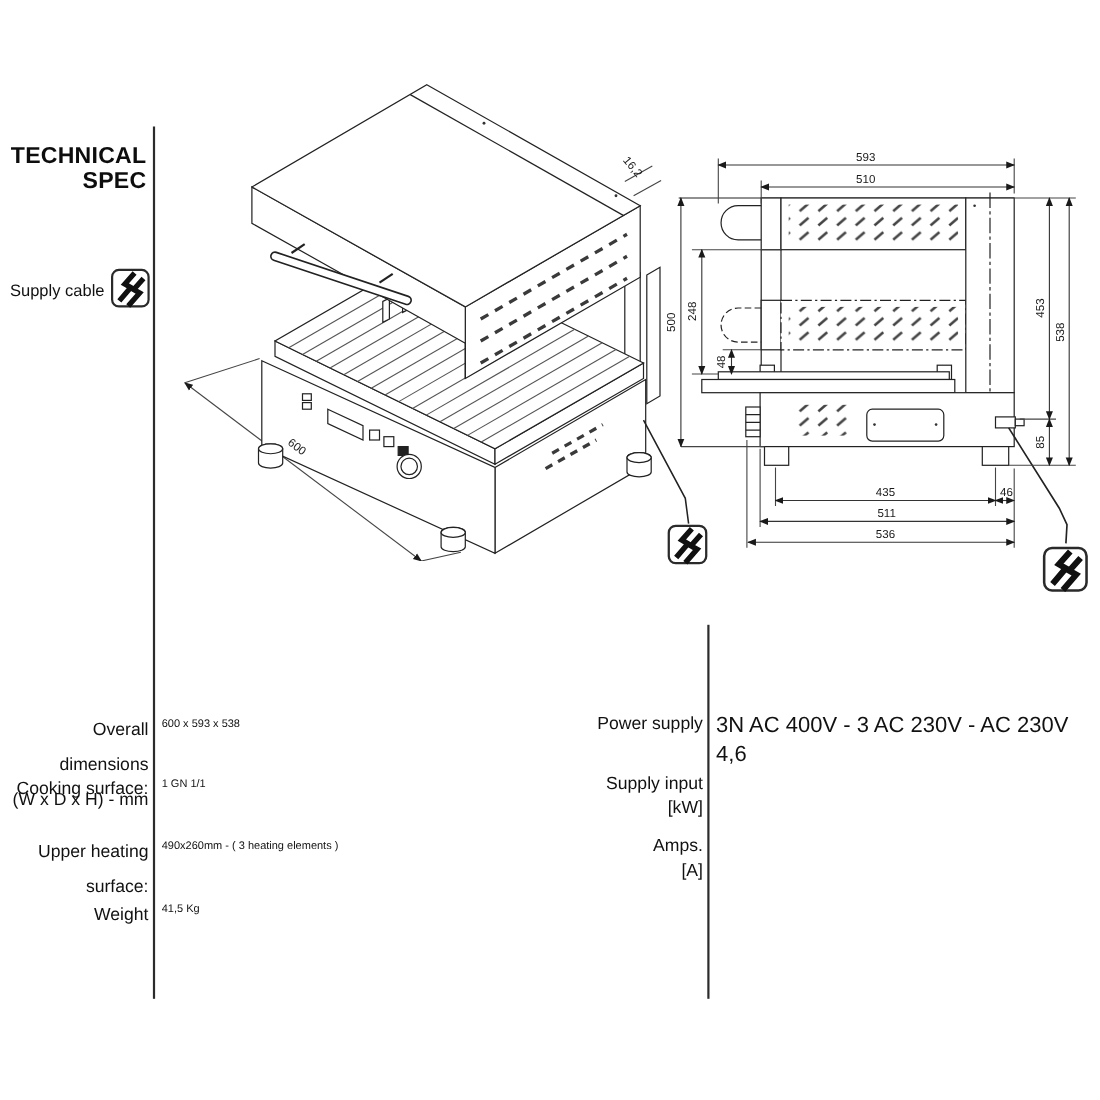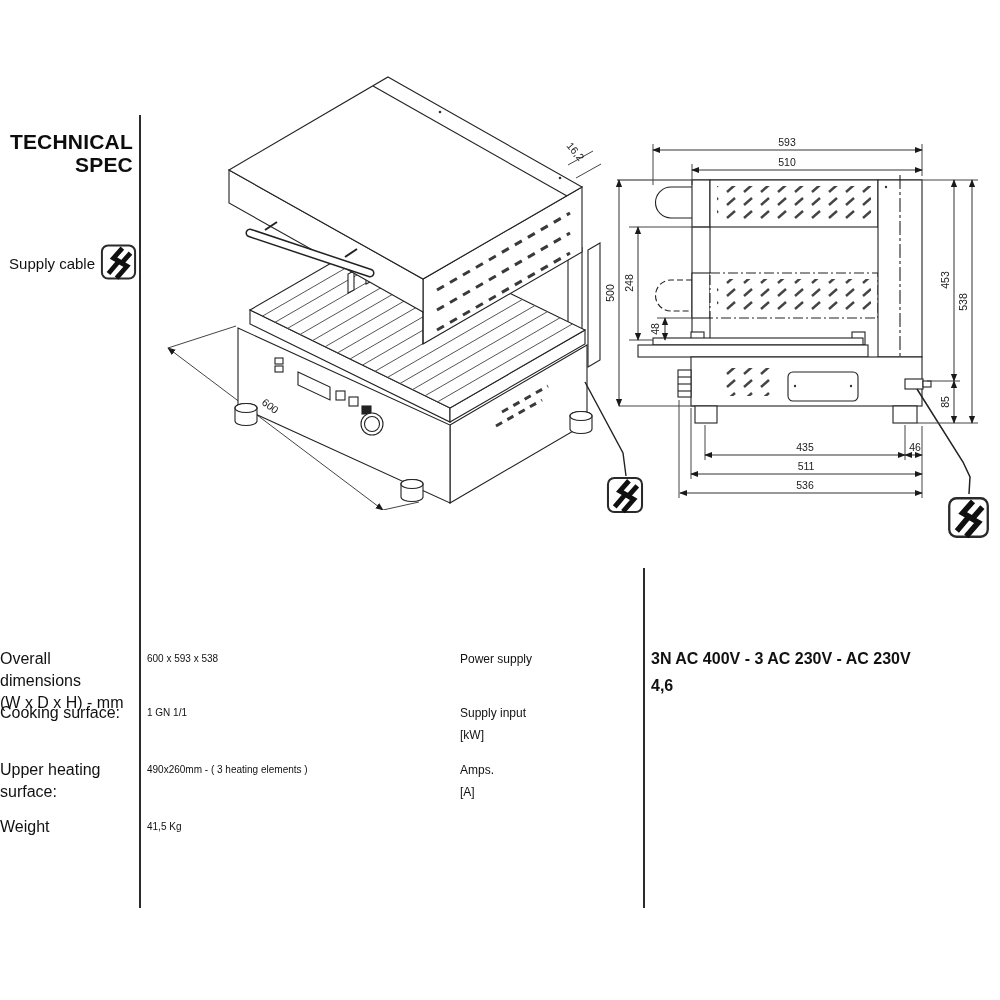--- a/index.html
+++ b/index.html
@@ -7,24 +7,24 @@
         font-family:"Liberation Sans","DejaVu Sans",sans-serif;color:#111;}
   .vline{position:absolute;width:2px;background:#2b2b2b;}
   #vline-left{left:139px;top:115px;height:793px;}
   #vline-right{left:643px;top:568px;height:340px;}
   #title-block{position:absolute;left:0;top:130px;width:133px;text-align:right;
                font-weight:bold;font-size:21px;line-height:23px;letter-spacing:.2px;color:#0d0d0d;}
   #supply-row{position:absolute;left:0;top:243px;width:137px;display:flex;
               justify-content:flex-end;align-items:center;gap:5px;font-size:15px;}
   .flash-icon{position:absolute;}
   .flash-icon svg{display:block;}
-  .lbl-l{position:absolute;left:0;width:135px;text-align:left;font-size:16px;line-height:22px;}
+  .lbl-l{position:absolute;left:0;width:135px;text-align:right;font-size:16px;line-height:32px;}
   .val-l{position:absolute;left:147px;font-size:10px;line-height:22px;}
-  .lbl-r{position:absolute;left:460px;width:202px;font-size:12px;line-height:22px;}
-  .val-r{position:absolute;left:651px;font-size:16px;line-height:22px;font-weight:bold;}
+  .lbl-r{position:absolute;left:437px;width:202px;text-align:right;font-size:16px;line-height:22px;}
+  .val-r{position:absolute;left:651px;font-size:20px;line-height:22px;}
   .lbl-l span,.lbl-r span,.val-r span{display:block;}
   svg text{font-family:"Liberation Sans","DejaVu Sans",sans-serif;font-size:10.5px;fill:#1a1a1a;}
   .drawing{position:absolute;}
 </style>
 </head>
 <body>
 
 <div id="page">
 
   <svg width="0" height="0" style="position:absolute" aria-hidden="true">

